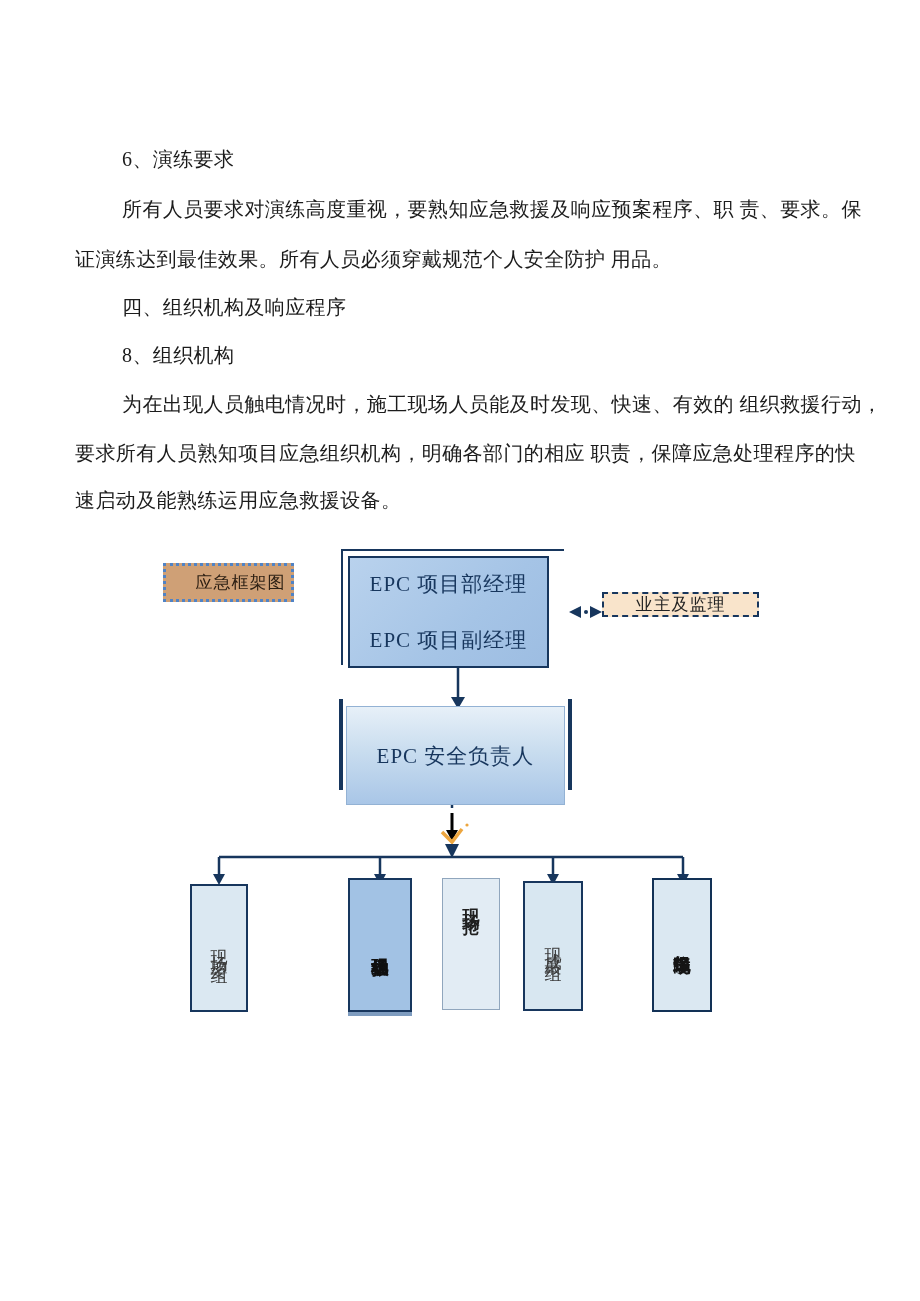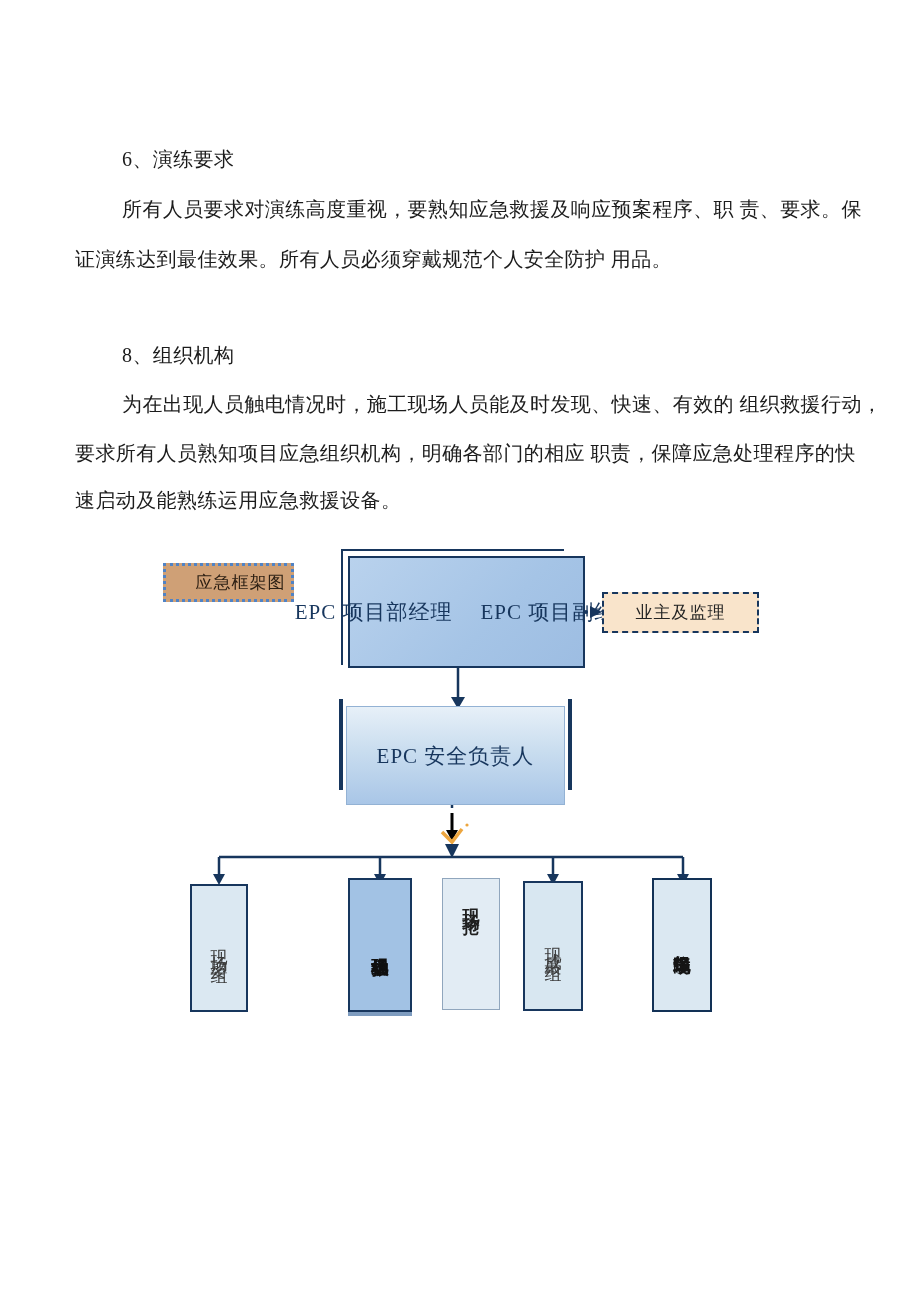--- a/index.html
+++ b/index.html
@@ -37,29 +37,29 @@
     font-size:17px;color:#2e2014;letter-spacing:1px;padding-left:24px;
   }
   .topbox-outline{
     position:absolute;
     left:341px;top:529px;width:223px;height:116px;
     border-left:2px solid #17365d;
     border-top:2px solid #17365d;
     box-sizing:border-box;
   }
   .topbox{
-    left:348px;top:536px;width:237px;height:112px;
+    left:348px;top:536px;width:201px;height:112px;
     background:linear-gradient(135deg,#b9d2ed 0%,#a5c4e6 60%,#9dbde2 100%);
     border:2px solid #17365d;
-    flex-direction:row;gap:28px;
+    flex-direction:column;gap:28px;
     font-size:21px;color:#17365d;letter-spacing:1px;
   }
   .topbox .tline{white-space:nowrap;}
   .ownerbox{
-    left:602px;top:572px;width:157px;height:41px;
+    left:602px;top:572px;width:157px;height:25px;
     background:#f9e4cb;
     border:2.5px dashed #17365d;
     font-size:17px;color:#242424;letter-spacing:1px;
   }
   .safetybox{
     left:346px;top:686px;width:219px;height:99px;
     background:linear-gradient(180deg,#e7f0f8 0%,#c9ddef 45%,#a9c6e7 100%);
     border:1px solid #93b2d4;
     font-size:21px;color:#17365d;letter-spacing:1px;
   }
@@ -88,20 +88,21 @@
   .g5 .glabel{font-weight:600;color:#151515;letter-spacing:-1px;}
 </style>
 </head>
 <body>
 
 <div class="page">
 
   <div class="doc-line indent" style="top:126px">6、演练要求</div>
   <div class="doc-line indent" style="top:176px">所有人员要求对演练高度重视，要熟知应急救援及响应预案程序、职 责、要求。保</div>
   <div class="doc-line" style="top:226px">证演练达到最佳效果。所有人员必须穿戴规范个人安全防护 用品。</div>
+  <div class="doc-line indent" style="top:274px">四、组织机构及响应程序</div>
   <div class="doc-line indent" style="top:322px">8、组织机构</div>
   <div class="doc-line indent" style="top:371px">为在出现人员触电情况时，施工现场人员能及时发现、快速、有效的 组织救援行动，</div>
   <div class="doc-line" style="top:420px">要求所有人员熟知项目应急组织机构，明确各部门的相应 职责，保障应急处理程序的快</div>
   <div class="doc-line" style="top:467px">速启动及能熟练运用应急救援设备。</div>
 
   <svg class="connectors" width="920" height="1301" viewBox="0 0 920 1301">
 
     <g>
       <line x1="458" y1="648" x2="458" y2="678" stroke="#17365d" stroke-width="2.5"></line>
       <polygon points="451,677 465,677 458,689" fill="#17365d"></polygon>

